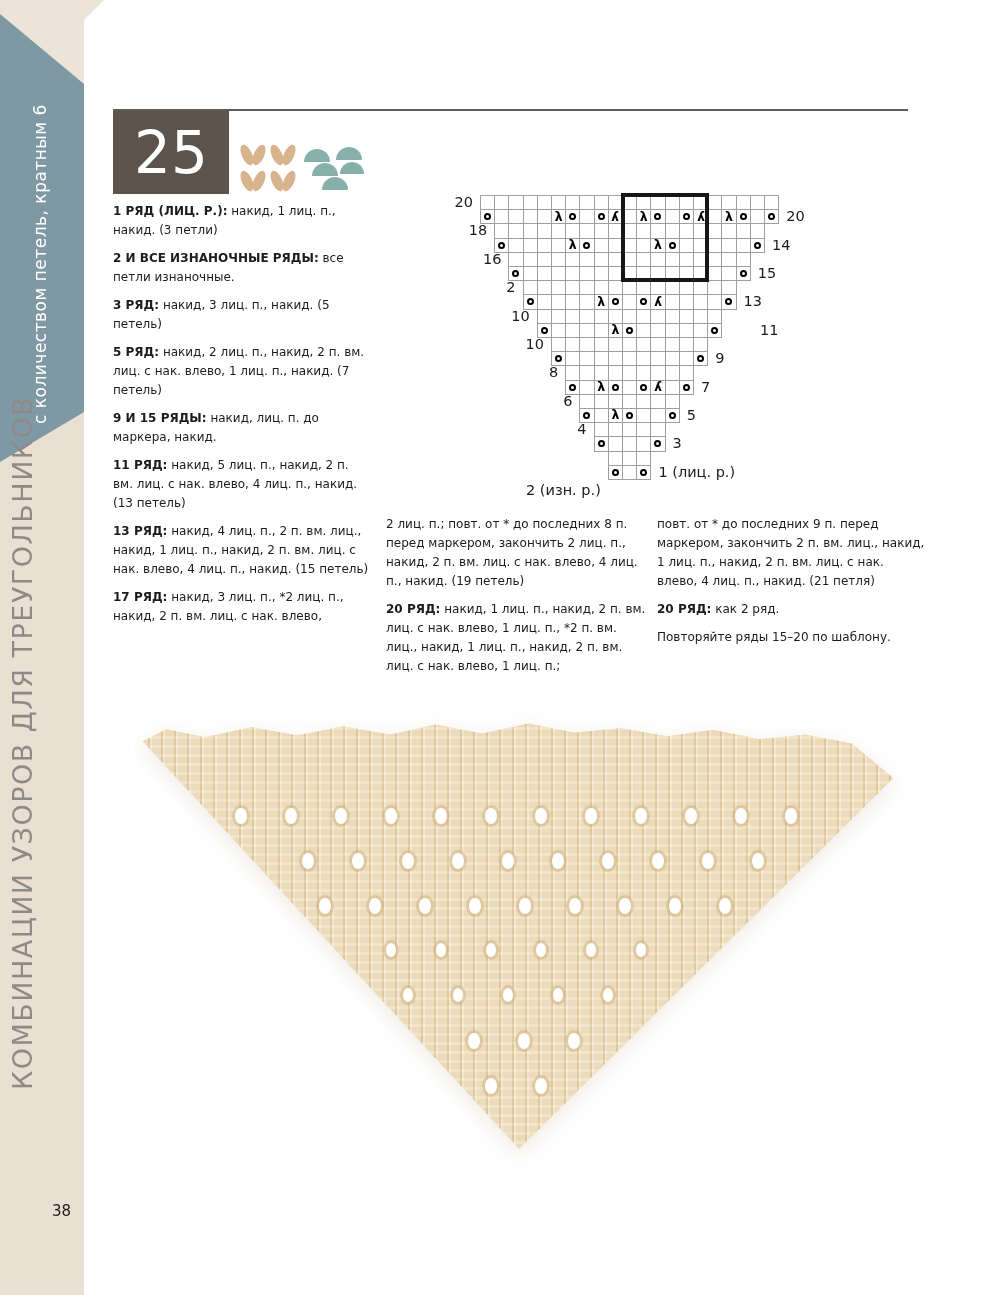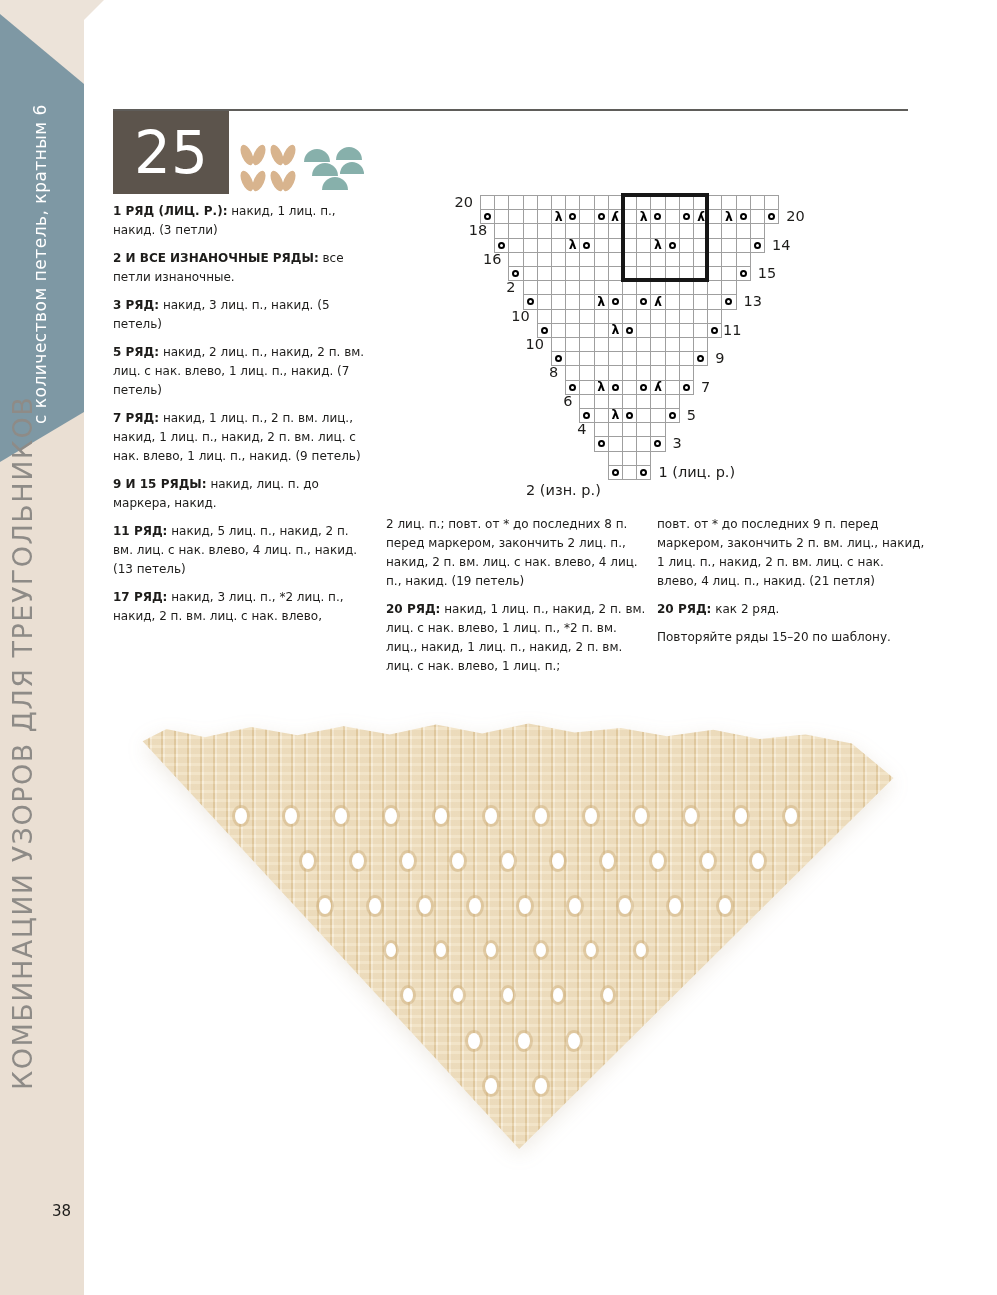--- a/index.html
+++ b/index.html
@@ -96,23 +96,23 @@
       <path d="M38,27 A12,12 0 0 1 62,27 Z"></path>
       <path d="M20,43 A13,13 0 0 1 46,43 Z"></path>
     </g>
   </svg>
 
   <div class="col" id="col-1">
       <p><b>1 РЯД (ЛИЦ. Р.):</b> накид, 1 лиц. п., накид. (3 петли)</p>
       <p><b>2 И ВСЕ ИЗНАНОЧНЫЕ РЯДЫ:</b> все петли изнаночные.</p>
       <p><b>3 РЯД:</b> накид, 3 лиц. п., накид. (5 петель)</p>
       <p><b>5 РЯД:</b> накид, 2 лиц. п., накид, 2 п. вм. лиц. с нак. влево, 1 лиц. п., накид. (7 петель)</p>
-      <p><b>7 РЯД:</b> накид, 1 лиц. п., 2 п. вм. лиц., накид, 1 лиц. п., накид, 2 п. вм. лиц. с нак. влево, 1 лиц. п., накид. (9 петель)</p>
       <p><b>9 И 15 РЯДЫ:</b> накид, лиц. п. до маркера, накид.</p>
       <p><b>11 РЯД:</b> накид, 5 лиц. п., накид, 2 п. вм. лиц. с нак. влево, 4 лиц. п., накид. (13 петель)</p>
+      <p><b>13 РЯД:</b> накид, 4 лиц. п., 2 п. вм. лиц., накид, 1 лиц. п., накид, 2 п. вм. лиц. с нак. влево, 4 лиц. п., накид. (15 петель)</p>
       <p><b>17 РЯД:</b> накид, 3 лиц. п., *2 лиц. п., накид, 2 п. вм. лиц. с нак. влево,</p>
     </div>
   <div class="col" id="col-2">
       <p>2 лиц. п.; повт. от * до последних 8 п. перед маркером, закончить 2 лиц. п., накид, 2 п. вм. лиц. с нак. влево, 4 лиц. п., накид. (19 петель)</p>
       <p><b>20 РЯД:</b> накид, 1 лиц. п., накид, 2 п. вм. лиц. с нак. влево, 1 лиц. п., *2 п. вм. лиц., накид, 1 лиц. п., накид, 2 п. вм. лиц. с нак. влево, 1 лиц. п.;</p>
     </div>
   <div class="col" id="col-3">
       <p>повт. от * до последних 9 п. перед маркером, закончить 2 п. вм. лиц., накид, 1 лиц. п., накид, 2 п. вм. лиц. с нак. влево, 4 лиц. п., накид. (21 петля)</p>
       <p><b>20 РЯД:</b> как 2 ряд.</p>
       <p>Повторяйте ряды 15–20 по шаблону.</p>
@@ -351,21 +351,21 @@
         <span class="sym-o"></span>
       </div>
       <div class="chart-cell" style="left: 636.2px; top: 322.8px; width: 15.2px; height: 15.2px;"></div>
       <div class="chart-cell" style="left: 650.4px; top: 322.8px; width: 15.2px; height: 15.2px;"></div>
       <div class="chart-cell" style="left: 664.6px; top: 322.8px; width: 15.2px; height: 15.2px;"></div>
       <div class="chart-cell" style="left: 678.8px; top: 322.8px; width: 15.2px; height: 15.2px;"></div>
       <div class="chart-cell" style="left: 693px; top: 322.8px; width: 15.2px; height: 15.2px;"></div>
       <div class="chart-cell" style="left: 707.2px; top: 322.8px; width: 15.2px; height: 15.2px;">
         <span class="sym-o"></span>
       </div>
-      <div class="chart-label right" style="top: 321.8px; height: 16.2px; line-height: 16.2px; left: 723px; width: 100px;">11</div>
+      <div class="chart-label right" style="top: 321.8px; height: 16.2px; line-height: 16.2px; left: 760px; width: 100px;">11</div>
       <div class="chart-cell" style="left: 551px; top: 337px; width: 15.2px; height: 15.2px;"></div>
       <div class="chart-cell" style="left: 565.2px; top: 337px; width: 15.2px; height: 15.2px;"></div>
       <div class="chart-cell" style="left: 579.4px; top: 337px; width: 15.2px; height: 15.2px;"></div>
       <div class="chart-cell" style="left: 593.6px; top: 337px; width: 15.2px; height: 15.2px;"></div>
       <div class="chart-cell" style="left: 607.8px; top: 337px; width: 15.2px; height: 15.2px;"></div>
       <div class="chart-cell" style="left: 622px; top: 337px; width: 15.2px; height: 15.2px;"></div>
       <div class="chart-cell" style="left: 636.2px; top: 337px; width: 15.2px; height: 15.2px;"></div>
       <div class="chart-cell" style="left: 650.4px; top: 337px; width: 15.2px; height: 15.2px;"></div>
       <div class="chart-cell" style="left: 664.6px; top: 337px; width: 15.2px; height: 15.2px;"></div>
       <div class="chart-cell" style="left: 678.8px; top: 337px; width: 15.2px; height: 15.2px;"></div>

